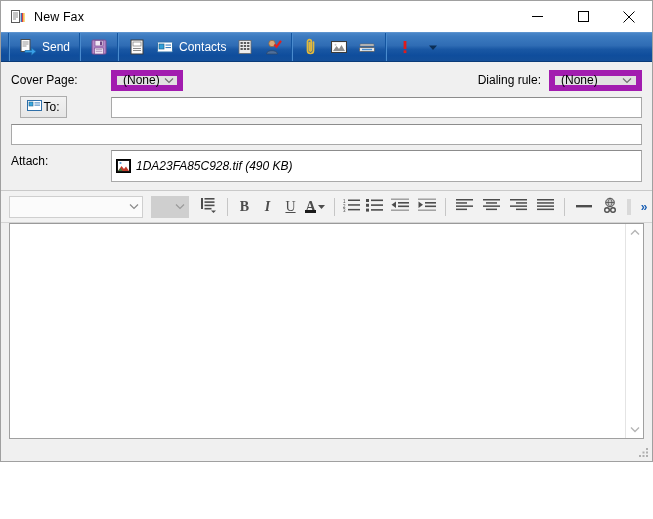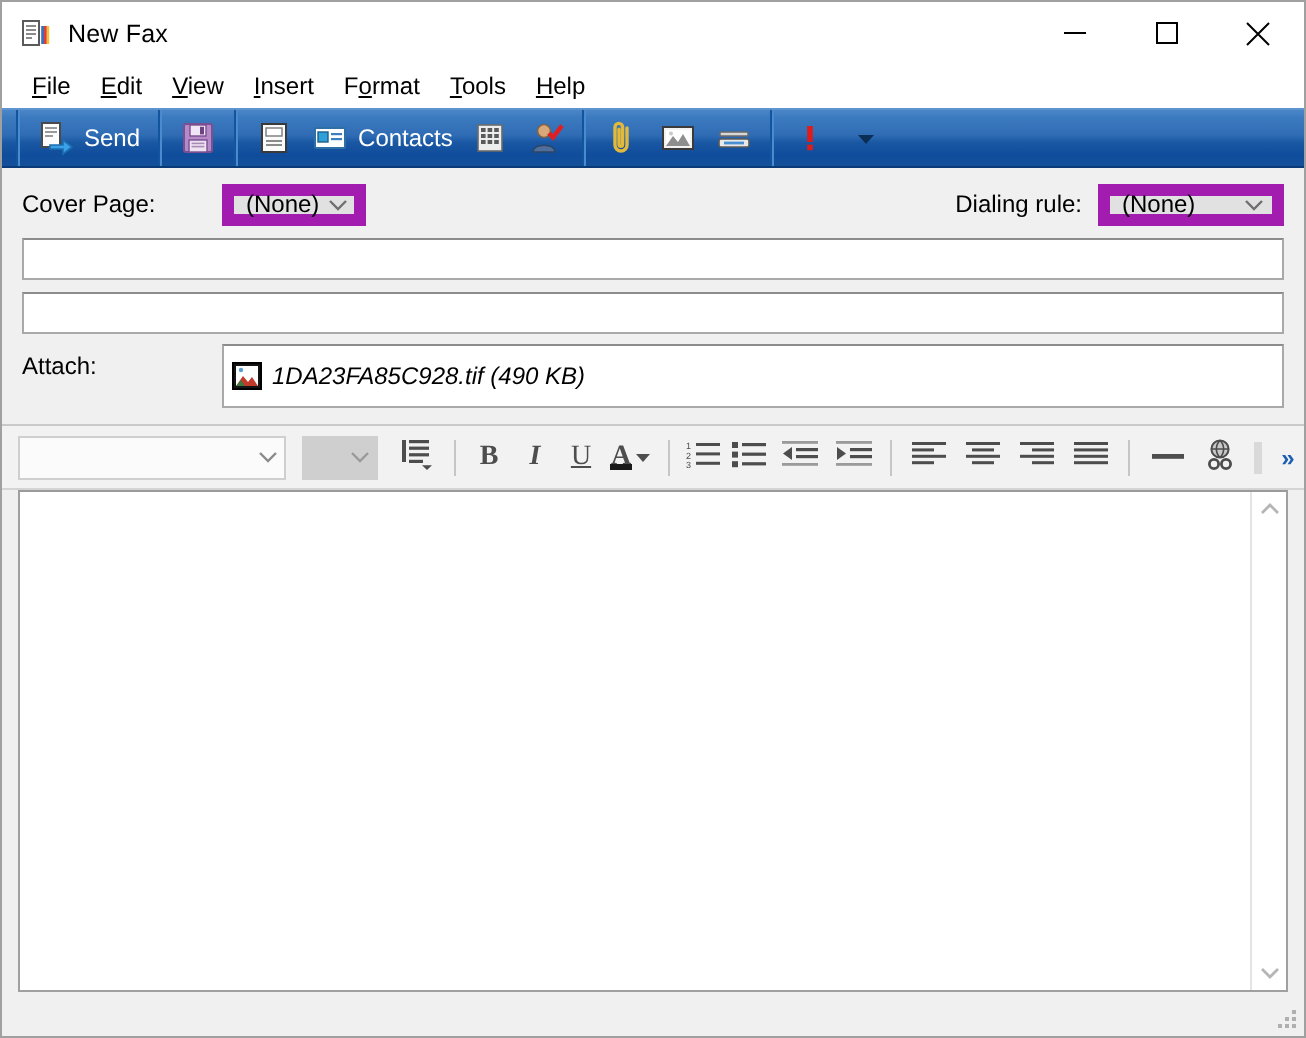--- a/index.html
+++ b/index.html
@@ -9,21 +9,21 @@
   }
   body {
     font-family: "Liberation Sans", sans-serif;
     font-size: 12px;
     color: #000000;
     -webkit-font-smoothing: antialiased;
   }
   #app {
     position: relative;
     width: 653px;
-    height: 519px;
+    height: 462px;
     box-sizing: border-box;
     border: 1px solid #a0a0a0;
     background: #f0f0f0;
     overflow: hidden;
     display: flex;
     flex-direction: column;
   }
 
   
   .titlebar {
@@ -344,29 +344,20 @@
           </svg>
       </div>
       <div class="wb">
         <svg width="12" height="12" viewBox="0 0 12 12">
             <path d="M0.5 0.5 L11.5 11.5 M11.5 0.5 L0.5 11.5" stroke="#000" stroke-width="1" fill="none"></path>
           </svg>
       </div>
     </div>
   </div>
 
-  <div class="menubar">
-    <div class="menu-item"><u>F</u>ile</div>
-    <div class="menu-item"><u>E</u>dit</div>
-    <div class="menu-item"><u>V</u>iew</div>
-    <div class="menu-item"><u>I</u>nsert</div>
-    <div class="menu-item">F<u>o</u>rmat</div>
-    <div class="menu-item"><u>T</u>ools</div>
-    <div class="menu-item"><u>H</u>elp</div>
-  </div>
 
   <div class="toolbar">
     <div class="tb-sep"></div>
     <div class="tb-btn">
       <span class="tb-icon">
         <svg width="18" height="18" viewBox="0 0 18 18">
           <rect x="2" y="1.5" width="9" height="12" fill="#fdfdfd" stroke="#4a4a4a" stroke-width="1"></rect>
           <rect x="3.5" y="3.5" width="6" height="1" fill="#9a9a9a"></rect>
           <rect x="3.5" y="5.5" width="6" height="1" fill="#9a9a9a"></rect>
           <rect x="3.5" y="7.5" width="4" height="1" fill="#9a9a9a"></rect>
@@ -500,20 +491,33 @@
         <span class="cv">(None)</span>
         <span class="chev">
           <svg width="10" height="7" viewBox="0 0 10 7">
               <path d="M1 1.5 L5 5.5 L9 1.5" fill="none" stroke="#6f6f6f" stroke-width="1.2"></path>
             </svg>
         </span>
       </div>
     </div>
 
     <div class="row">
+      <div class="lbl-col" style="display:flex;align-items:center;">
+        <div class="to-btn">
+          <span>
+            <svg width="15" height="11" viewBox="0 0 15 11">
+              <rect x="0.5" y="0.5" width="14" height="10" fill="#ffffff" stroke="#2f6fa8" stroke-width="1"></rect>
+              <rect x="2" y="2" width="4" height="4" fill="#3aa8dd" stroke="#1d5f8c" stroke-width="0.6"></rect>
+              <rect x="7.5" y="2.4" width="5.5" height="1" fill="#3a7fbf"></rect>
+              <rect x="7.5" y="4.6" width="5.5" height="1" fill="#3a7fbf"></rect>
+            </svg>
+          </span>
+          <span>To:</span>
+        </div>
+      </div>
       <input class="textbox" type="text" value="" style="">
     </div>
 
     <div class="row">
       <input class="textbox" type="text" value="" style="">
     </div>
 
     <div class="row attach-wrap" style="height:34px;">
       <div class="lbl lbl-col" style="padding-top:4px;">Attach:</div>
       <div class="attach-box">

